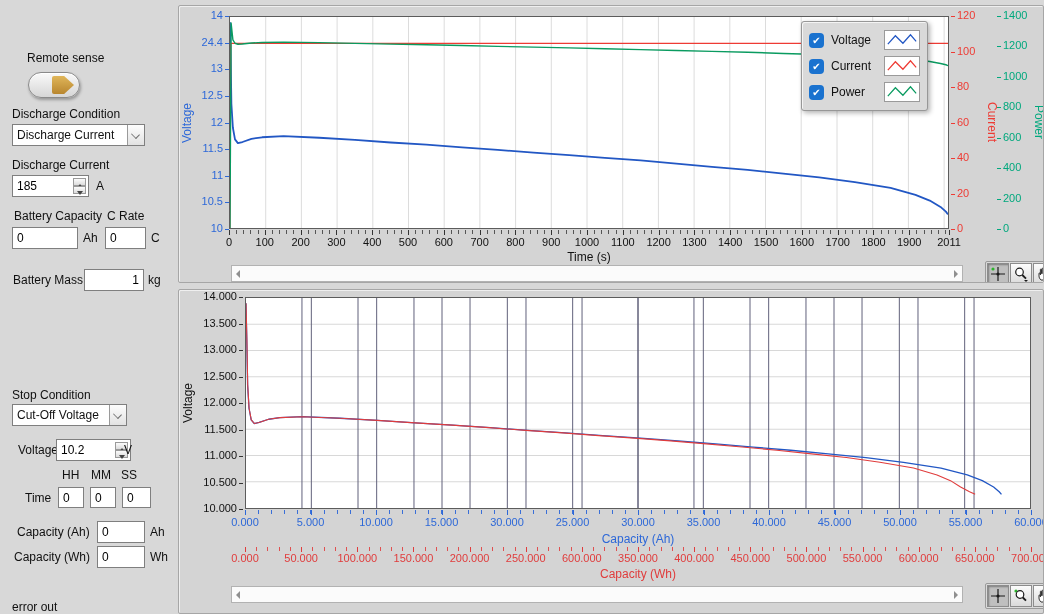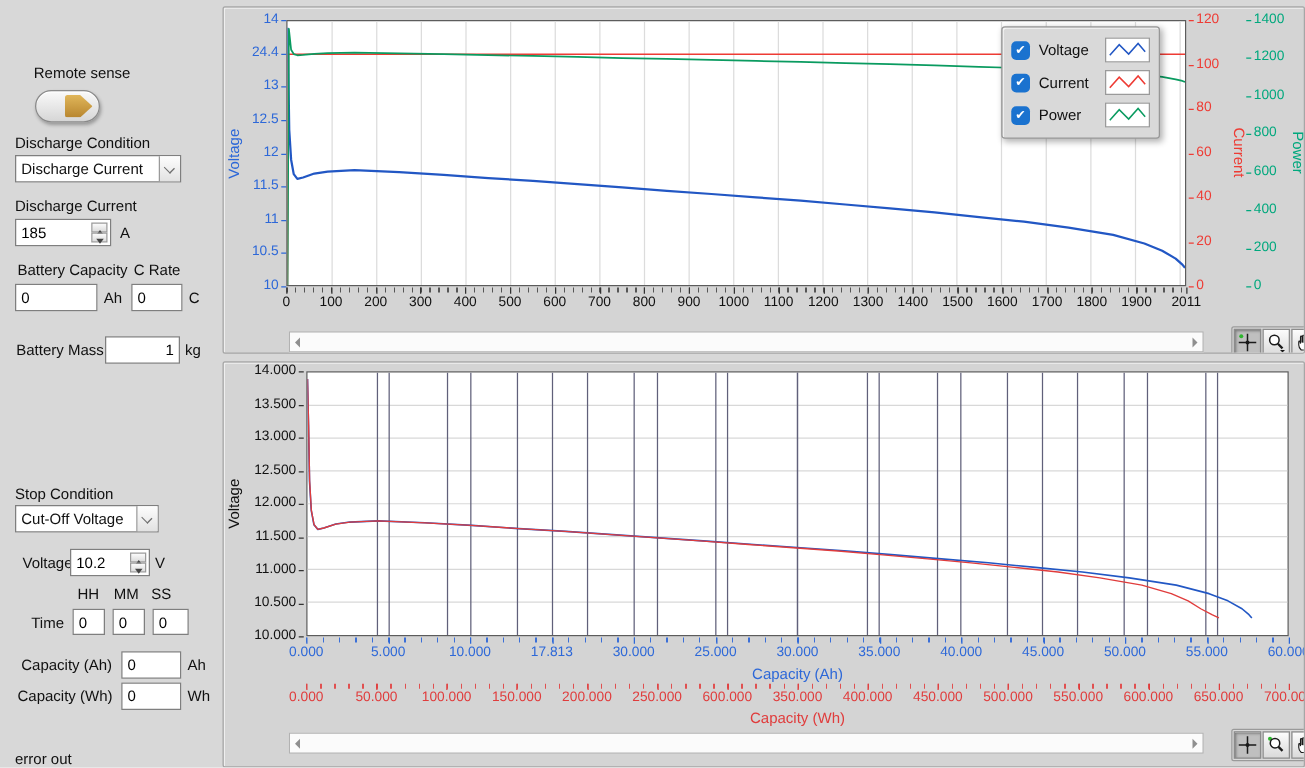--- a/index.html
+++ b/index.html
@@ -109,21 +109,21 @@
 
   <div class="lbl" style="left:12px;top:388px;">Stop Condition</div>
   <div class="dropdown" style="left:12px;top:404px;width:115px;">
     <div class="dd-val">Cut-Off Voltage</div>
     <div class="dd-btn">
         <div class="chev"></div>
       </div>
   </div>
 
   <div class="lbl" style="left:18px;top:443px;">Voltage</div>
-  <div class="inputbox" style="left:56px;top:439px;width:64px;">
+  <div class="inputbox" style="left:56px;top:439px;width:75px;">
     <span>10.2</span>
     <div class="spinner">
       <div class="spin-up"></div>
       <div class="spin-dn"></div>
     </div>
   </div>
   <div class="lbl" style="left:124px;top:443px;">V</div>
 
   <div class="lbl" style="left:62px;top:468px;">HH</div>
   <div class="lbl" style="left:91px;top:468px;">MM</div>
@@ -165,20 +165,21 @@
           <line x1="608.7" y1="0" x2="608.7" y2="213" stroke="#dcdcdc" stroke-width="1"></line>
           <line x1="644.5" y1="0" x2="644.5" y2="213" stroke="#dcdcdc" stroke-width="1"></line>
           <line x1="680.3" y1="0" x2="680.3" y2="213" stroke="#dcdcdc" stroke-width="1"></line>
           <line x1="716.1" y1="0" x2="716.1" y2="213" stroke="#dcdcdc" stroke-width="1"></line>
           <polyline points="0.0,5.3 0.7,42.6 1.4,87.9 2.9,111.8 5.0,123.5 7.9,127.3 12.5,126.2 21.5,123.0 32.2,121.4 53.7,120.3 89.5,121.9 125.3,124.1 161.1,126.7 196.9,128.9 232.7,131.5 268.5,134.2 304.3,136.9 340.1,139.5 375.9,142.2 411.7,144.8 447.5,148.0 483.3,151.2 519.1,154.4 554.9,158.2 590.8,161.9 626.6,166.7 662.4,172.5 687.4,179.5 701.7,185.3 712.5,191.7 717.9,196.5 720.0,199.2" fill="none" stroke="#2257c4" stroke-width="1.8" stroke-linejoin="round"></polyline>
           <polyline points="0.0,213.0 0.7,26.6 720.0,26.6" fill="none" stroke="#ee3b34" stroke-width="1.2" stroke-linejoin="round"></polyline>
           <polyline points="0.0,213.0 1.1,6.1 2.9,23.0 5.0,26.5 7.9,27.5 12.5,27.2 21.5,26.3 32.2,25.7 53.7,25.4 89.5,25.9 125.3,26.6 161.1,27.4 196.9,28.0 232.7,28.8 268.5,29.7 304.3,30.4 340.1,31.2 375.9,32.0 411.7,32.9 447.5,33.8 483.3,34.7 519.1,35.6 554.9,36.8 590.8,37.9 626.6,39.4 662.4,41.1 687.4,43.2 701.7,44.9 712.5,46.9 717.9,48.2 720.0,49.1" fill="none" stroke="#0a9b60" stroke-width="1.4" stroke-linejoin="round"></polyline>
         </svg>
       </div>
     <div class="minor mt-top" style="left:50px;top:224px;width:720px;"></div>
+    <div class="axis-label" style="left:50px;top:244px;width:720px;">Time (s)</div>
     <div class="axis-label vert-r" style="left:806px;top:10px;width:13px;height:213px;color:#ee3b34;">Current</div>
     <div class="axis-label vert-r" style="left:853px;top:10px;width:13px;height:213px;color:#00a87d;">Power</div>
 
     <div class="legend" style="left:622px;top:15px;width:127px;height:90px;">
       <div class="leg-row">
         <div class="leg-check">✔</div>
         <div class="leg-label">Voltage</div>
         <div class="leg-sample"><svg viewBox="0 0 36 20">
               <polyline class="leg-line" points="3,14 11,5 19,13 27,4 33,11" fill="none" stroke-width="1.3" stroke="#2257c4"></polyline>
             </svg></div>
@@ -402,21 +403,21 @@
       <div class="dash" style="left: 60px; top: 192.5px; width: 4px; background: rgb(51, 51, 51);"></div>
       <div class="tick" style="left: 12px; top: 212px; width: 46px; text-align: right; color: rgb(17, 17, 17);">10.000</div>
       <div class="dash" style="left: 60px; top: 219px; width: 4px; background: rgb(51, 51, 51);"></div>
       <div class="vtick" style="left: 66px; top: 220px; height: 5px; background: rgb(45, 104, 216);"></div>
       <div class="tick" style="left: 42px; top: 226px; width: 48px; text-align: center; color: rgb(45, 104, 216);">0.000</div>
       <div class="vtick" style="left: 131.5px; top: 220px; height: 5px; background: rgb(45, 104, 216);"></div>
       <div class="tick" style="left: 107.5px; top: 226px; width: 48px; text-align: center; color: rgb(45, 104, 216);">5.000</div>
       <div class="vtick" style="left: 197px; top: 220px; height: 5px; background: rgb(45, 104, 216);"></div>
       <div class="tick" style="left: 173px; top: 226px; width: 48px; text-align: center; color: rgb(45, 104, 216);">10.000</div>
       <div class="vtick" style="left: 262.5px; top: 220px; height: 5px; background: rgb(45, 104, 216);"></div>
-      <div class="tick" style="left: 238.5px; top: 226px; width: 48px; text-align: center; color: rgb(45, 104, 216);">17.813</div>
+      <div class="tick" style="left: 238.5px; top: 226px; width: 48px; text-align: center; color: rgb(45, 104, 216);">15.000</div>
       <div class="vtick" style="left: 328px; top: 220px; height: 5px; background: rgb(45, 104, 216);"></div>
       <div class="tick" style="left: 304px; top: 226px; width: 48px; text-align: center; color: rgb(45, 104, 216);">30.000</div>
       <div class="vtick" style="left: 393.5px; top: 220px; height: 5px; background: rgb(45, 104, 216);"></div>
       <div class="tick" style="left: 369.5px; top: 226px; width: 48px; text-align: center; color: rgb(45, 104, 216);">25.000</div>
       <div class="vtick" style="left: 459px; top: 220px; height: 5px; background: rgb(45, 104, 216);"></div>
       <div class="tick" style="left: 435px; top: 226px; width: 48px; text-align: center; color: rgb(45, 104, 216);">30.000</div>
       <div class="vtick" style="left: 524.5px; top: 220px; height: 5px; background: rgb(45, 104, 216);"></div>
       <div class="tick" style="left: 500.5px; top: 226px; width: 48px; text-align: center; color: rgb(45, 104, 216);">35.000</div>
       <div class="vtick" style="left: 590px; top: 220px; height: 5px; background: rgb(45, 104, 216);"></div>
       <div class="tick" style="left: 566px; top: 226px; width: 48px; text-align: center; color: rgb(45, 104, 216);">40.000</div>

